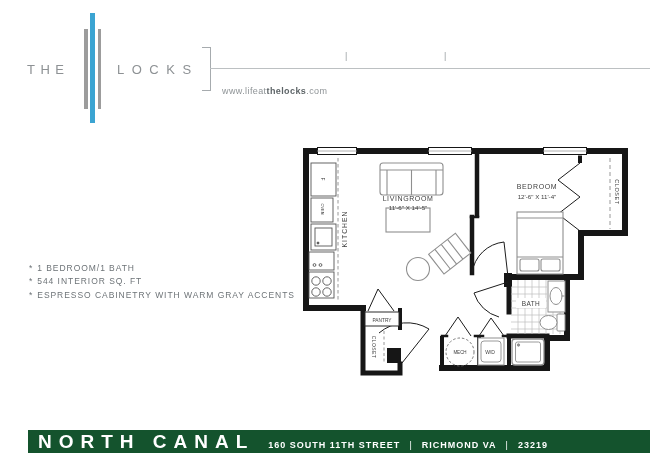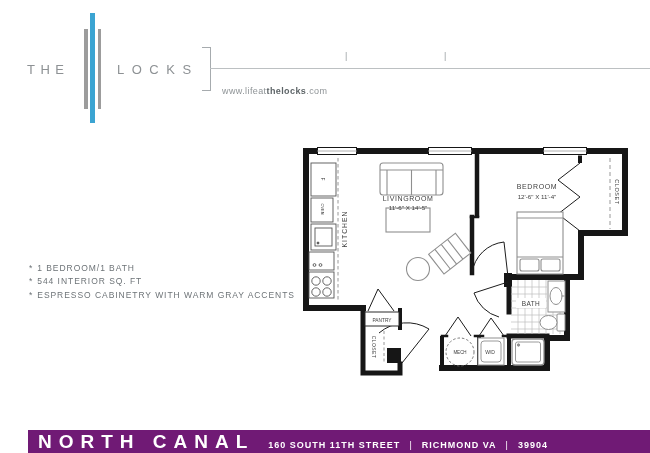--- a/index.html
+++ b/index.html
@@ -30,21 +30,21 @@
   .features{left:29px;top:262px;list-style:none;margin:0;padding:0;}
   .features li{
     font-size:8.5px;line-height:13.4px;letter-spacing:0.95px;color:#6d7377;white-space:nowrap;
   }
   .features .blt{margin-right:4px;color:#6d7377;}
   
   .plan{left:300px;top:144px;}
   .plan text{font-family:"Liberation Sans",sans-serif;}
   
   .footer{
-    left:28px;top:430px;width:622px;height:23px;background:#701a75;color:#fff;
+    left:28px;top:430px;width:622px;height:23px;background:#14532d;color:#fff;
     display:flex;align-items:baseline;overflow:hidden;white-space:nowrap;
   }
   .footer-name{
     font-size:19px;font-weight:600;letter-spacing:7px;margin-left:10px;
     line-height:23px;
   }
   .footer-addr{
     font-size:9px;font-weight:700;letter-spacing:1px;margin-left:14px;
   }
   .footer-addr .fpipe{margin:0 9px;font-weight:400;}
@@ -182,16 +182,16 @@
       <text x="82" y="178" font-size="4.8">PANTRY</text>
       <text x="160" y="210" font-size="4.5">MECH</text>
       <text x="190" y="210" font-size="5">W/D</text>
       <text x="23" y="37" transform="rotate(90 23 35)" font-size="5">F</text>
       <text x="21.5" y="66" transform="rotate(90 21.5 65)" font-size="3.8">OVEN</text>
     </g>
   </svg>
 
   <div class="abs footer">
     <span class="footer-name">NORTH CANAL</span>
-    <span class="footer-addr"><span>160 SOUTH 11TH STREET</span><span class="fpipe">|</span><span>RICHMOND VA</span><span class="fpipe">|</span><span>39904</span></span>
+    <span class="footer-addr"><span>160 SOUTH 11TH STREET</span><span class="fpipe">|</span><span>RICHMOND VA</span><span class="fpipe">|</span><span>23219</span></span>
   </div>
 
 </div>
 
 </body></html>

